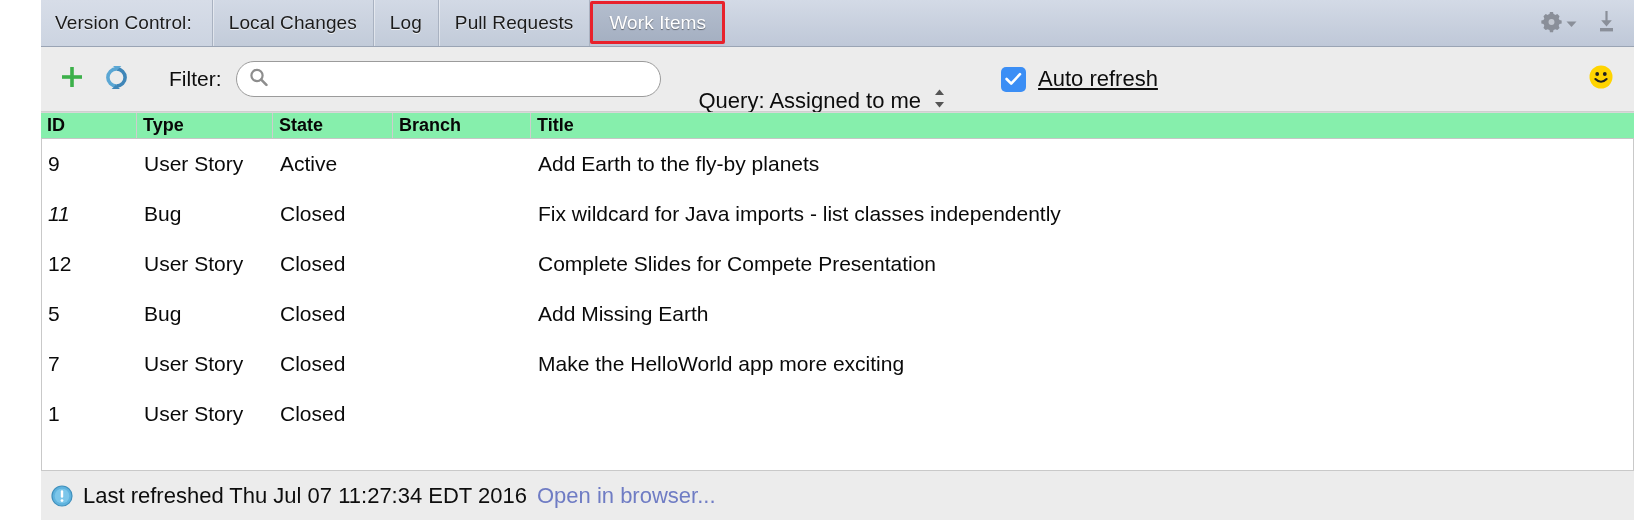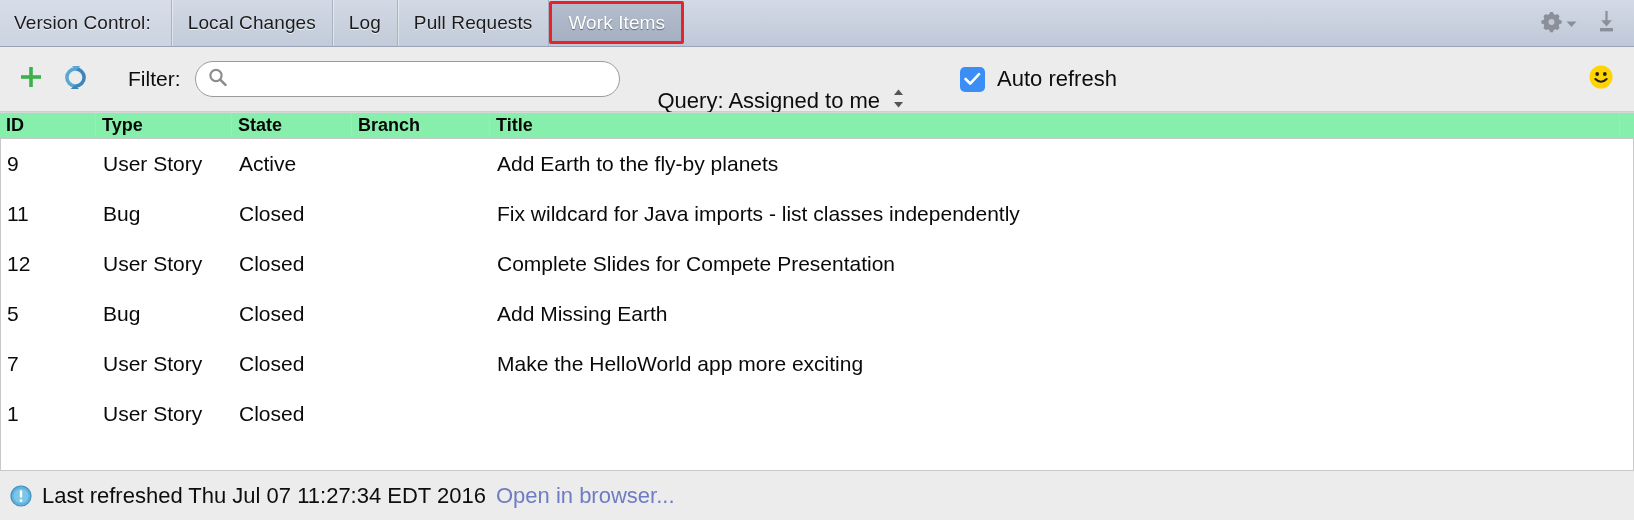--- a/index.html
+++ b/index.html
@@ -15,20 +15,21 @@
     -webkit-font-smoothing: antialiased;
   }
   #app {
     position: relative;
     width: 1634px;
     height: 520px;
     box-sizing: border-box;
     display: flex;
     flex-direction: column;
     background: #ffffff;
+    padding-left: 41px;
   }
 
   
   .tabbar {
     position: relative;
     height: 47px;
     flex: 0 0 47px;
     background: linear-gradient(to bottom, #d3dae6 0%, #c8d0de 55%, #bfc8d8 100%);
     border-bottom: 1px solid #9aa4b4;
     display: flex;
@@ -165,20 +166,21 @@
     border-radius: 5px;
     background: #3b8ef5;
     display: flex;
     align-items: center;
     justify-content: center;
     box-sizing: border-box;
   }
   .autorefresh-label {
     font-size: 22px;
     color: #0d0d0d;
+    text-decoration: underline;
   }
   .toolbar-spacer { flex: 1 1 auto; }
   .smiley { margin-right: 8px; display:flex; align-items:center; cursor: default;}
 
   
   .table-area {
     flex: 1 1 auto;
     display: flex;
     flex-direction: column;
     background: #ffffff;
@@ -376,21 +378,21 @@
       </div>
     <div class="tbody" id="tbody">
         <div class="trow">
           <div class="td" style="width: 96px; flex: 0 0 96px;">9</div>
           <div class="td" style="width: 136px; flex: 0 0 136px;">User Story</div>
           <div class="td" style="width: 120px; flex: 0 0 120px;">Active</div>
           <div class="td" style="width: 138px; flex: 0 0 138px;"></div>
           <div class="td" style="width: 1130px; flex: 0 0 1130px;">Add Earth to the fly-by planets</div>
         </div>
         <div class="trow">
-          <div class="td" style="width: 96px; flex: 0 0 96px;">11</div>
+          <div class="td" style="width: 96px; flex: 0 0 96px; font-style: italic;">11</div>
           <div class="td" style="width: 136px; flex: 0 0 136px;">Bug</div>
           <div class="td" style="width: 120px; flex: 0 0 120px;">Closed</div>
           <div class="td" style="width: 138px; flex: 0 0 138px;"></div>
           <div class="td" style="width: 1130px; flex: 0 0 1130px;">Fix wildcard for Java imports - list classes independently</div>
         </div>
         <div class="trow">
           <div class="td" style="width: 96px; flex: 0 0 96px;">12</div>
           <div class="td" style="width: 136px; flex: 0 0 136px;">User Story</div>
           <div class="td" style="width: 120px; flex: 0 0 120px;">Closed</div>
           <div class="td" style="width: 138px; flex: 0 0 138px;"></div>

